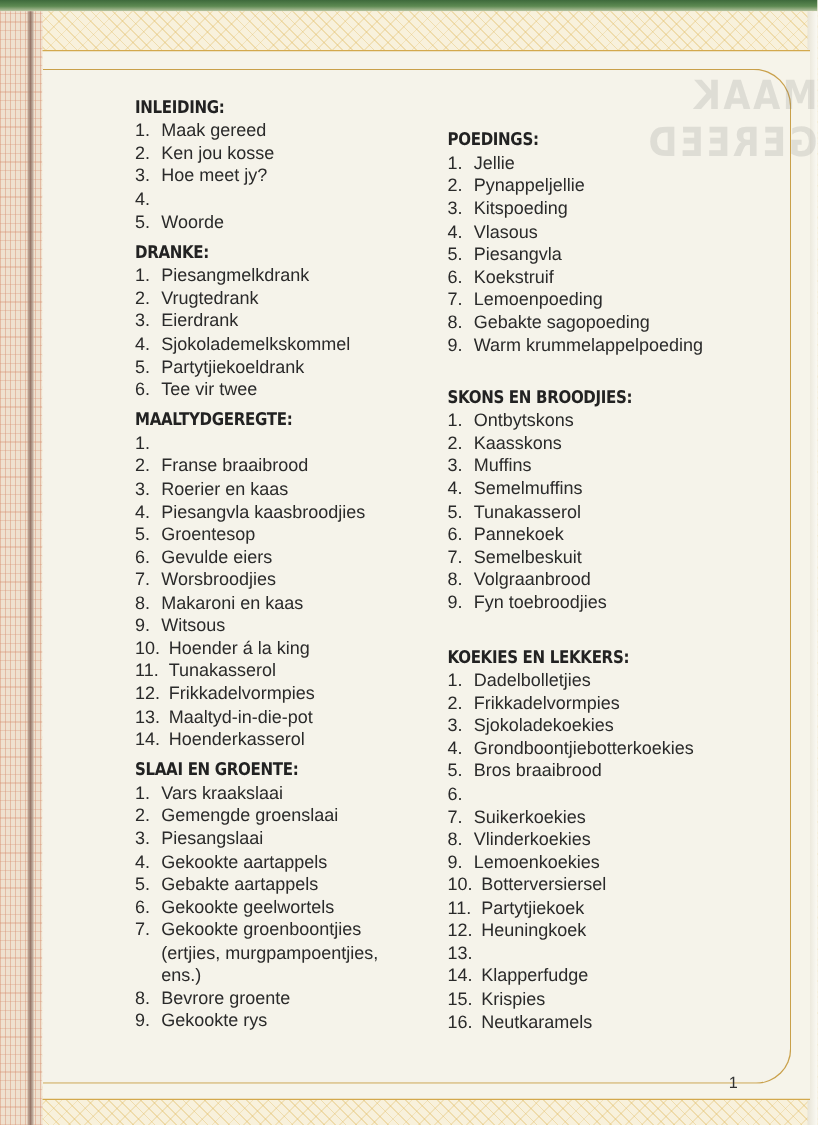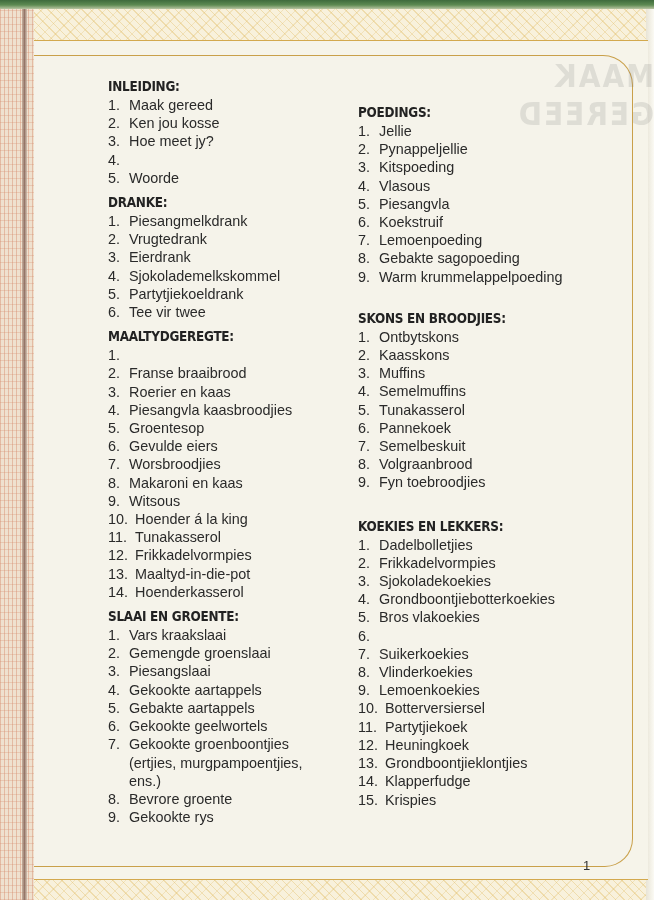--- a/index.html
+++ b/index.html
@@ -346,21 +346,21 @@
         <li>
           <span class="num">3.</span>
           <span class="item-text">Sjokoladekoekies</span>
         </li>
         <li>
           <span class="num">4.</span>
           <span class="item-text">Grondboontjiebotterkoekies</span>
         </li>
         <li>
           <span class="num">5.</span>
-          <span class="item-text">Bros vlakoekies</span>
+          <span class="item-text">Bros braaibrood</span>
         </li>
         <li>
           <span class="num">6.</span>
         </li>
         <li>
           <span class="num">7.</span>
           <span class="item-text">Suikerkoekies</span>
         </li>
         <li>
           <span class="num">8.</span>
@@ -377,27 +377,30 @@
         <li>
           <span class="num wide">11.</span>
           <span class="item-text">Partytjiekoek</span>
         </li>
         <li>
           <span class="num wide">12.</span>
           <span class="item-text">Heuningkoek</span>
         </li>
         <li>
           <span class="num wide">13.</span>
-          <span class="item-text">Grondboontjieklontjies</span>
         </li>
         <li>
           <span class="num wide">14.</span>
           <span class="item-text">Klapperfudge</span>
         </li>
         <li>
           <span class="num wide">15.</span>
           <span class="item-text">Krispies</span>
+        </li>
+        <li>
+          <span class="num wide">16.</span>
+          <span class="item-text">Neutkaramels</span>
         </li>
       </ol>
     </div>
   </div>
 
 <div class="page-number">1</div>
 
 </body></html>

